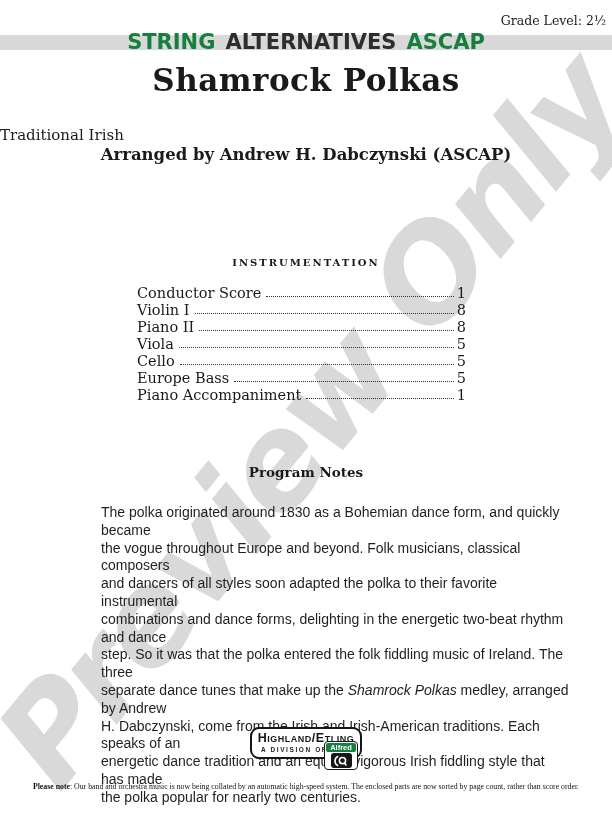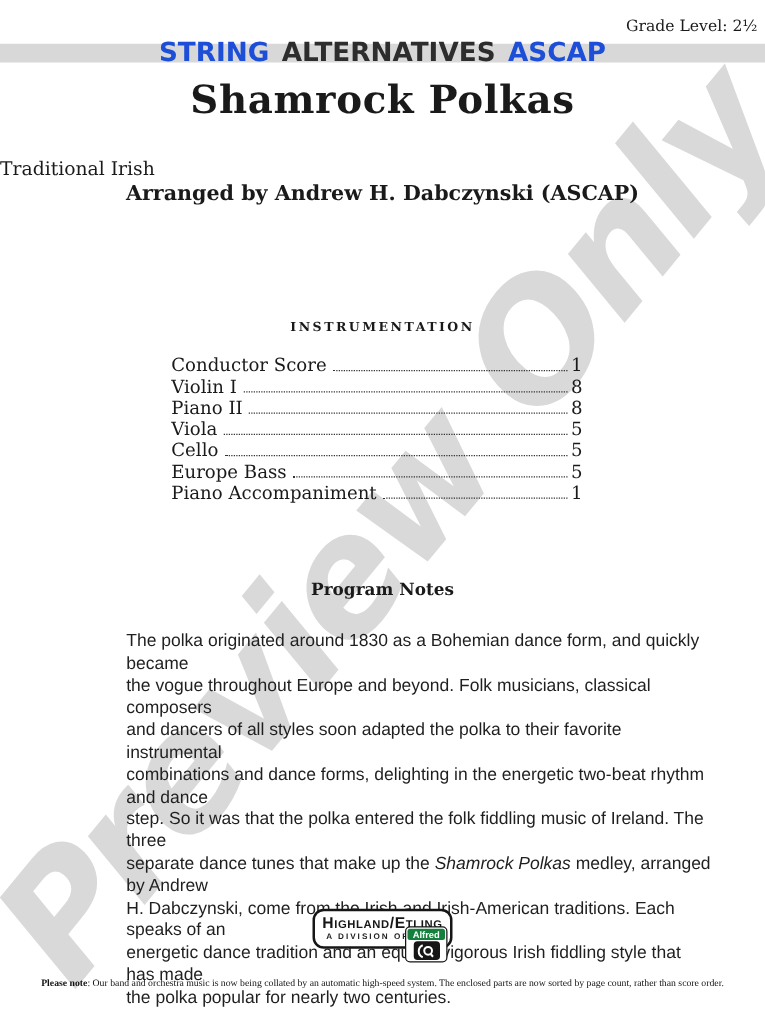--- a/index.html
+++ b/index.html
@@ -17,21 +17,21 @@
   .content { position:absolute; left:0; top:0; width:612px; height:596px; z-index:1; }
 
   .grade-level { position:absolute; top:13px; right:6px; font-size:12.5px; }
 
   .banner {
     position:absolute; top:35px; left:0; width:612px; height:15px;
     background:#d8d8d8; display:flex; align-items:center; justify-content:center;
     gap:10px; font-family:"DejaVu Sans", sans-serif; font-weight:bold;
     font-size:21px; line-height:15px;
   }
-  .banner .w-gray { color:#1d4ed8; }
+  .banner .w-gray { color:#15803d; }
   .banner .w-dark { color:#2d2d2d; }
 
   .title    { position:absolute; top:62px;  left:0; width:100%; text-align:center; font-size:31px;   font-weight:bold; letter-spacing:0.5px; }
   .subtitle { position:absolute; top:126px; left:0; width:100%; text-align:left; font-size:15px; }
   .arranger { position:absolute; top:145px; left:0; width:100%; text-align:center; font-size:16.5px; font-weight:bold; }
 
   .inst-heading { position:absolute; top:257px; left:0; width:100%; text-align:center; font-size:10px; font-weight:bold; letter-spacing:2px; }
   .inst-list { position:absolute; top:284px; left:137px; width:329px; font-size:14.5px; }
   .inst-row  { display:flex; align-items:center; height:17px; }
   .inst-name { white-space:nowrap; }

